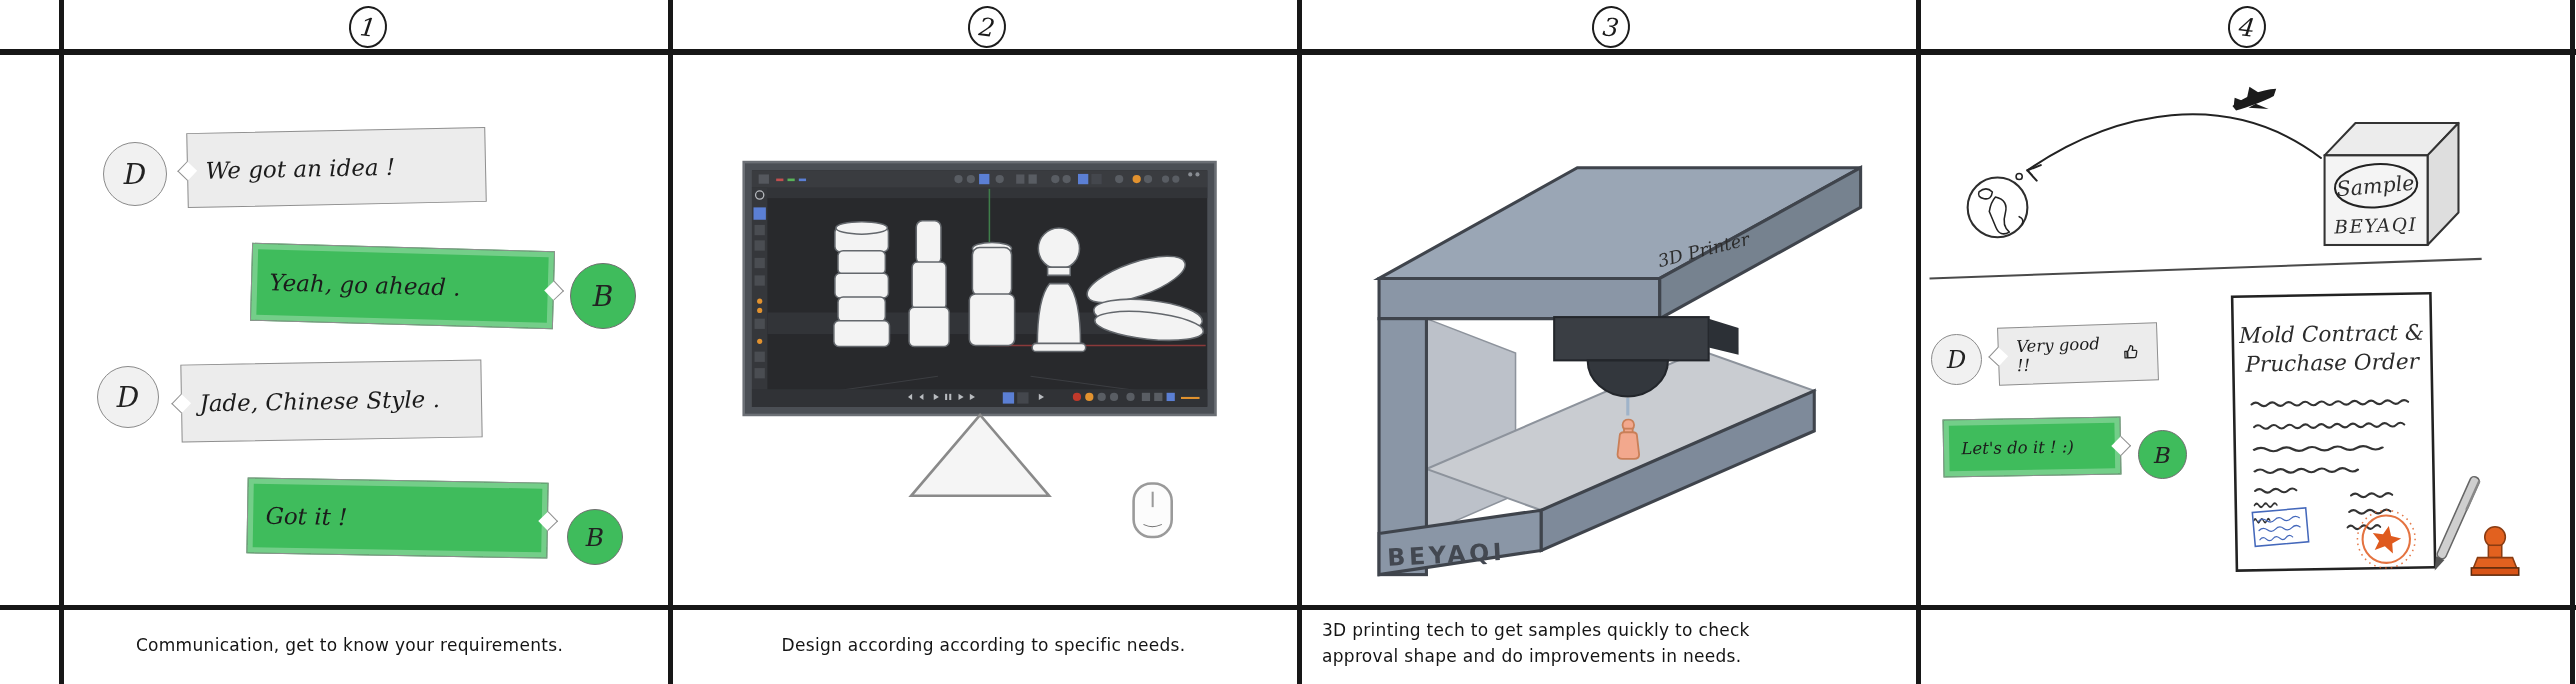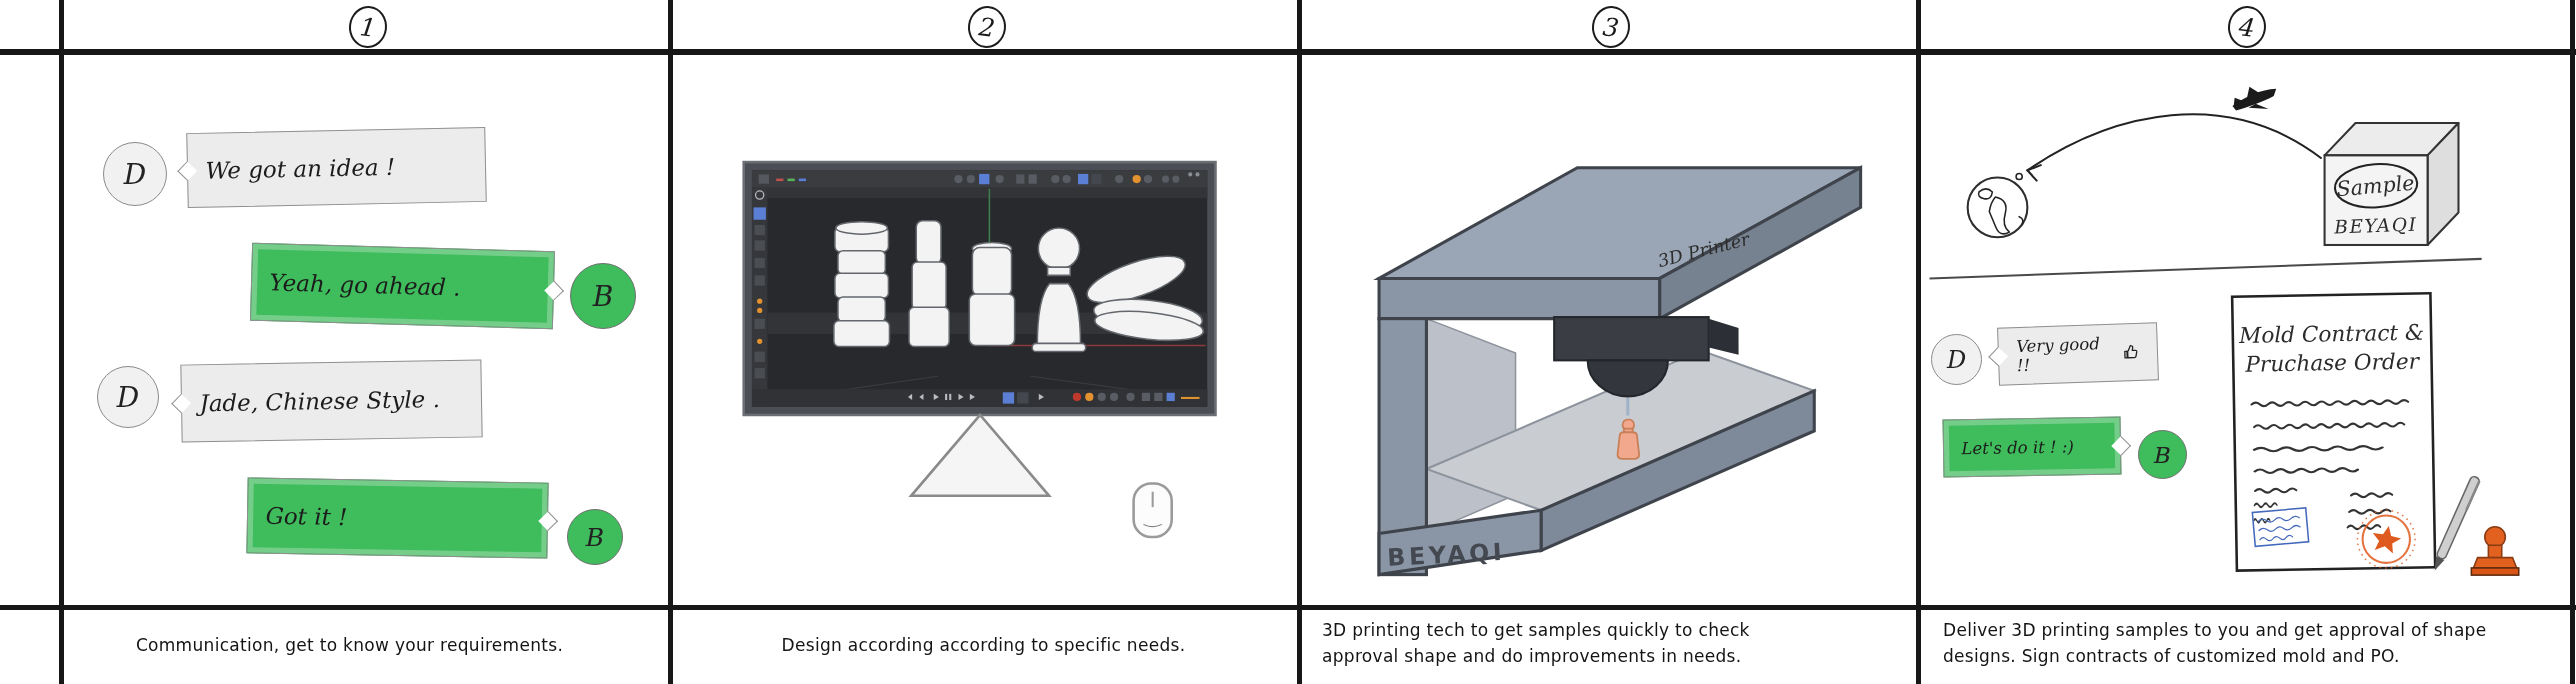--- a/index.html
+++ b/index.html
@@ -483,21 +483,18 @@
 
   <div class="caption center" style="left:46px;top:633px;width:607px">
     <span>Communication, get to know your requirements.</span>
   </div>
   <div class="caption center" style="left:670px;top:633px;width:627px">
     <span>Design according according to specific needs.</span>
   </div>
   <div class="caption" style="left:1322px;top:618px;width:505px">
     <span>3D printing tech to get samples quickly to check approval shape and do improvements in needs.</span>
   </div>
-  <div class="caption" style="left:1943px;top:618px;width:598px">
-    <span>Deliver 3D printing samples to you and get approval of shape designs. Sign contracts of customized mold and PO.</span>
-  </div>
   <div class="caption center" style="left:2572px;top:633px;width:571px">
     
   </div>
 
 </div>
 
 
 </body></html>

